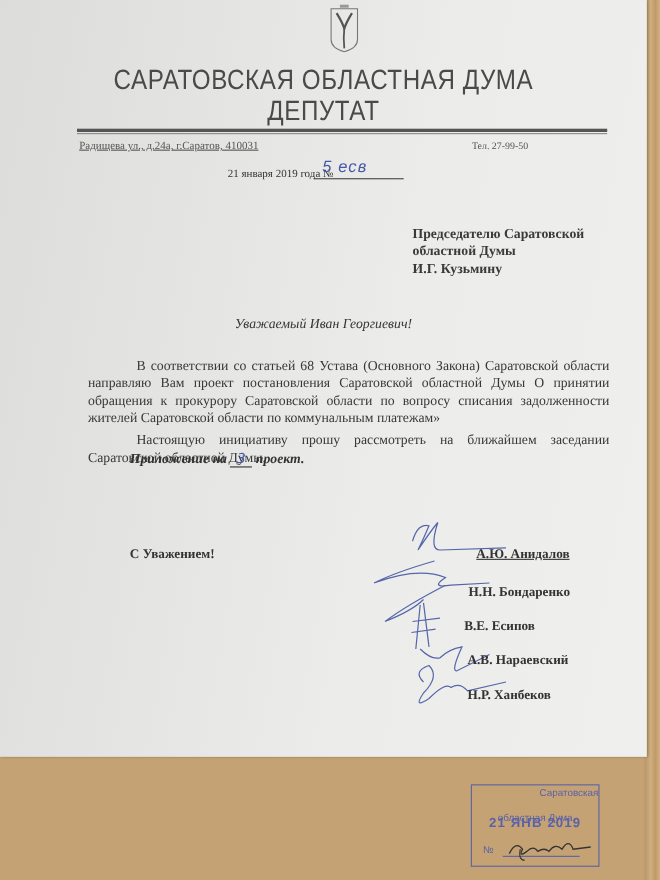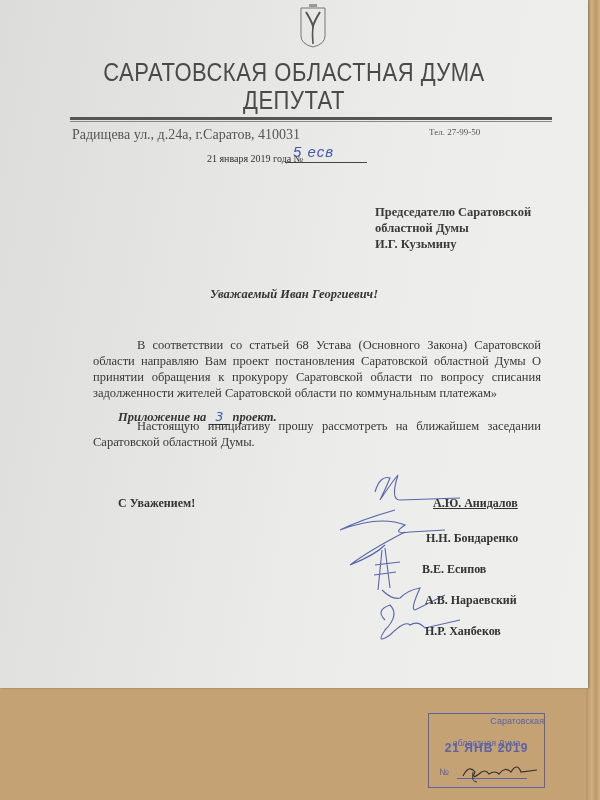--- a/index.html
+++ b/index.html
@@ -20,30 +20,30 @@
     .emblem { position: absolute; left: 298px; top: 4px; width: 30px; height: 44px; }
     .org {
       position: absolute; left: 0; width: 588px; text-align: center;
       font-family: "Liberation Sans", sans-serif; font-weight: normal;
       color: #4a4a4a; letter-spacing: 0.5px;
     }
     .org1 { top: 60px; font-size: 22px; transform: scaleY(1.15); }
     .org2 { top: 88px; font-size: 22px; transform: scaleY(1.15); }
     .rule { position: absolute; left: 70px; width: 482px; top: 117px; height: 3px; background: #555; }
     .rule2 { position: absolute; left: 70px; width: 482px; top: 121px; height: 1px; background: #888; }
-    .addr { position: absolute; left: 72px; top: 127px; font-size: 14px; color: #555; }
+    .addr { position: absolute; left: 72px; top: 127px; font-size: 10px; color: #555; text-decoration: underline; }
     .tel { position: absolute; left: 429px; top: 127px; font-size: 9px; color: #555; }
     .date-line { position: absolute; left: 207px; top: 153px; font-size: 10px; color: #333; text-align: center; }
     .regno-wrap { position: absolute; left: 285px; top: 144px; width: 82px; height: 18px; border-bottom: 1px solid #444; }
     .regno { position: absolute; left: 8px; top: -1px; font-family: Liberation Sans, sans-serif; font-style: italic; font-size: 15px; color: #4659a8; letter-spacing: 1px; }
     .addressee { position: absolute; left: 375px; top: 204px; font-size: 12.5px; font-weight: bold; color: #3a3a3a; line-height: 16px; }
     .addressee div { white-space: nowrap; }
-    .greeting { position: absolute; left: 0; width: 588px; top: 287px; text-align: center; font-size: 12.5px; font-weight: bold; font-style: italic; color: #333; }
+    .greeting { position: absolute; left: 0; width: 588px; top: 287px; text-align: center; font-size: 12.5px; font-weight: normal; font-style: italic; color: #333; }
     .body-text { position: absolute; left: 76px; width: 482px; top: 320px; font-size: 12.5px; color: #383838; line-height: 16px; text-align: justify; }
-    .body-text p { margin: 17px; text-indent: 44px; }
+    .body-text p { margin: 4px; text-indent: 44px; }
     .appendix { position: absolute; left: 118px; top: 409px; font-size: 12.5px; font-weight: bold; font-style: italic; color: #333; }
     .appendix .num { display: inline-block; width: 20px; border-bottom: 1px solid #333; text-align: center; font-family: "DejaVu Sans", sans-serif; font-weight: normal; color: #4659a8; }
     .regards { position: absolute; left: 118px; top: 496px; font-size: 12px; font-weight: bold; color: #333; }
     .signer { position: absolute; font-size: 12px; font-weight: bold; color: #333; white-space: nowrap; }
     .sigs { position: absolute; left: 330px; top: 470px; width: 160px; height: 180px; }
     .stamp {
       position: absolute; left: 428px; top: 713px; width: 115px; height: 73px;
       border: 1.5px solid #5a62a8; color: #5a62a8; font-family: "Liberation Sans", sans-serif;
     }
     .stamp .l1 { position: absolute; left: 0; width: 115px; top: 2px; text-align: right; font-size: 9px; }

